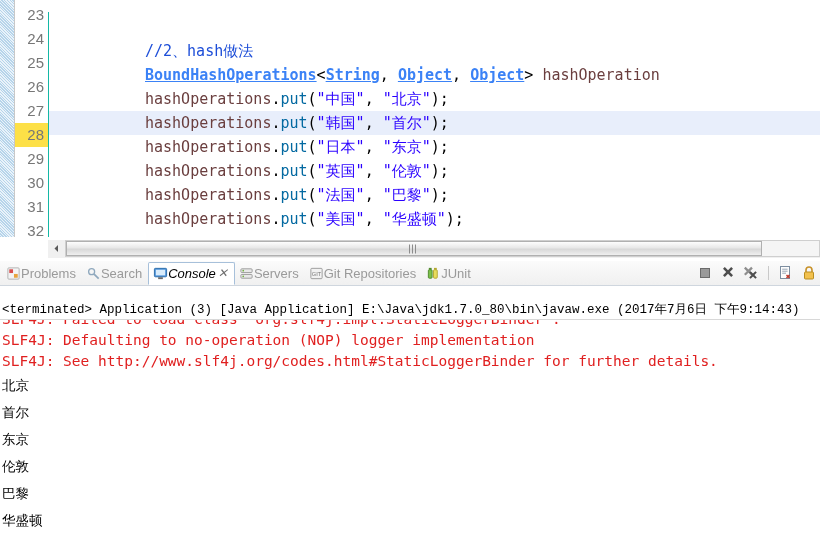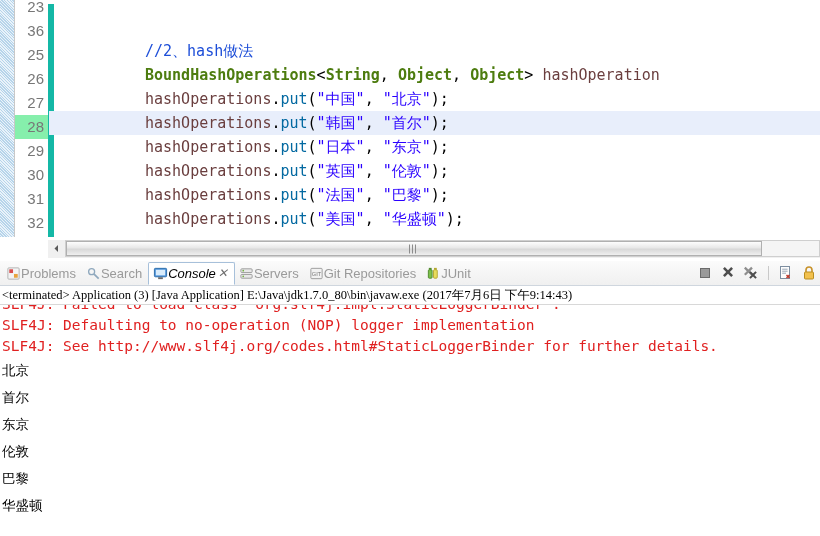--- a/index.html
+++ b/index.html
@@ -39,25 +39,25 @@
     background:
       repeating-linear-gradient(
         45deg,
         #b6d4ea 0px, #b6d4ea 1px,
         #eaf3fa 1px, #eaf3fa 2px
       );
     border-right: 1px solid #c8c8c8;
   }
   .editor-gutter {
     position: absolute;
-    left: 15px; top: 4px;
+    left: 15px; top: 12px;
     width: 33px;
     height: 237px;
     background: #ffffff;
-    border-right: 6px solid #14b8a6;
+    border-right: 1px solid #14b8a6;
   }
   .editor-code {
     position: absolute;
     left: 49px; top: 0;
     right: 0;
     height: 237px;
     overflow: hidden;
   }
   .code-rows {
     position: absolute;
@@ -83,24 +83,24 @@
   .grow {
     height: 24px;
     line-height: 24px;
     text-align: right;
     padding-right: 4px;
     font-family: "Liberation Sans", sans-serif;
     font-size: 15px;
     color: #777777;
     white-space: pre;
   }
-  .grow.hl { background: #86efac; }
+  .grow.hl { background: #fde047; }
   .indent { display: inline-block; width: 96px; }
   .tok-comment { color: #1d4ed8; }
-  .tok-type    { color: #4d7c0f; font-weight: bold; }
+  .tok-type    { color: #3b82f6; font-weight: bold; text-decoration: underline; }
   .tok-var     { color: #6a3e3e; }
   .tok-method  { color: #0369a1; font-weight: normal; }
   .tok-str     { color: #2a00ff; }
   .tok-punc    { color: #000000; }
 
   
   .hscroll-wrap {
     position: absolute;
     left: 48px;
     top: 239px;
@@ -202,27 +202,27 @@
     height: 18px;
   }
   .tool-icons .sep {
     width: 1px; height: 14px; background: #c9c9c9; margin: 0 2px;
   }
   .tbtn { width: 16px; height: 16px; display:block; }
 
   .run-line {
     height: 17px;
     line-height: 17px;
-    padding: 1px 0 0 2px;
+    padding: 16px 0 0 2px;
     font-size: 12.5px;
     color: #000;
     white-space: nowrap;
     overflow: hidden;
     border-bottom: 1px solid #d8d8d8;
-    font-family: Liberation Serif, serif;
+    font-family: Liberation Mono, monospace;
   }
   .console-out {
     position: relative;
     height: 232px;
     overflow: hidden;
     background: #ffffff;
   }
   .out-rows {
     position: absolute;
     left: 2px;
@@ -250,21 +250,21 @@
 
 <div id="app">
 
   <div class="editor">
 
     <div class="editor-marker-bar"></div>
 
     <div class="editor-gutter">
       <div class="gut-rows" id="gutter-rows">
           <div class="grow">23</div>
-          <div class="grow">36</div>
+          <div class="grow">24</div>
           <div class="grow">25</div>
           <div class="grow">26</div>
           <div class="grow">27</div>
           <div class="grow hl">28</div>
           <div class="grow">29</div>
           <div class="grow">30</div>
           <div class="grow">31</div>
           <div class="grow">32</div>
           <div class="grow">33</div>
         </div>

